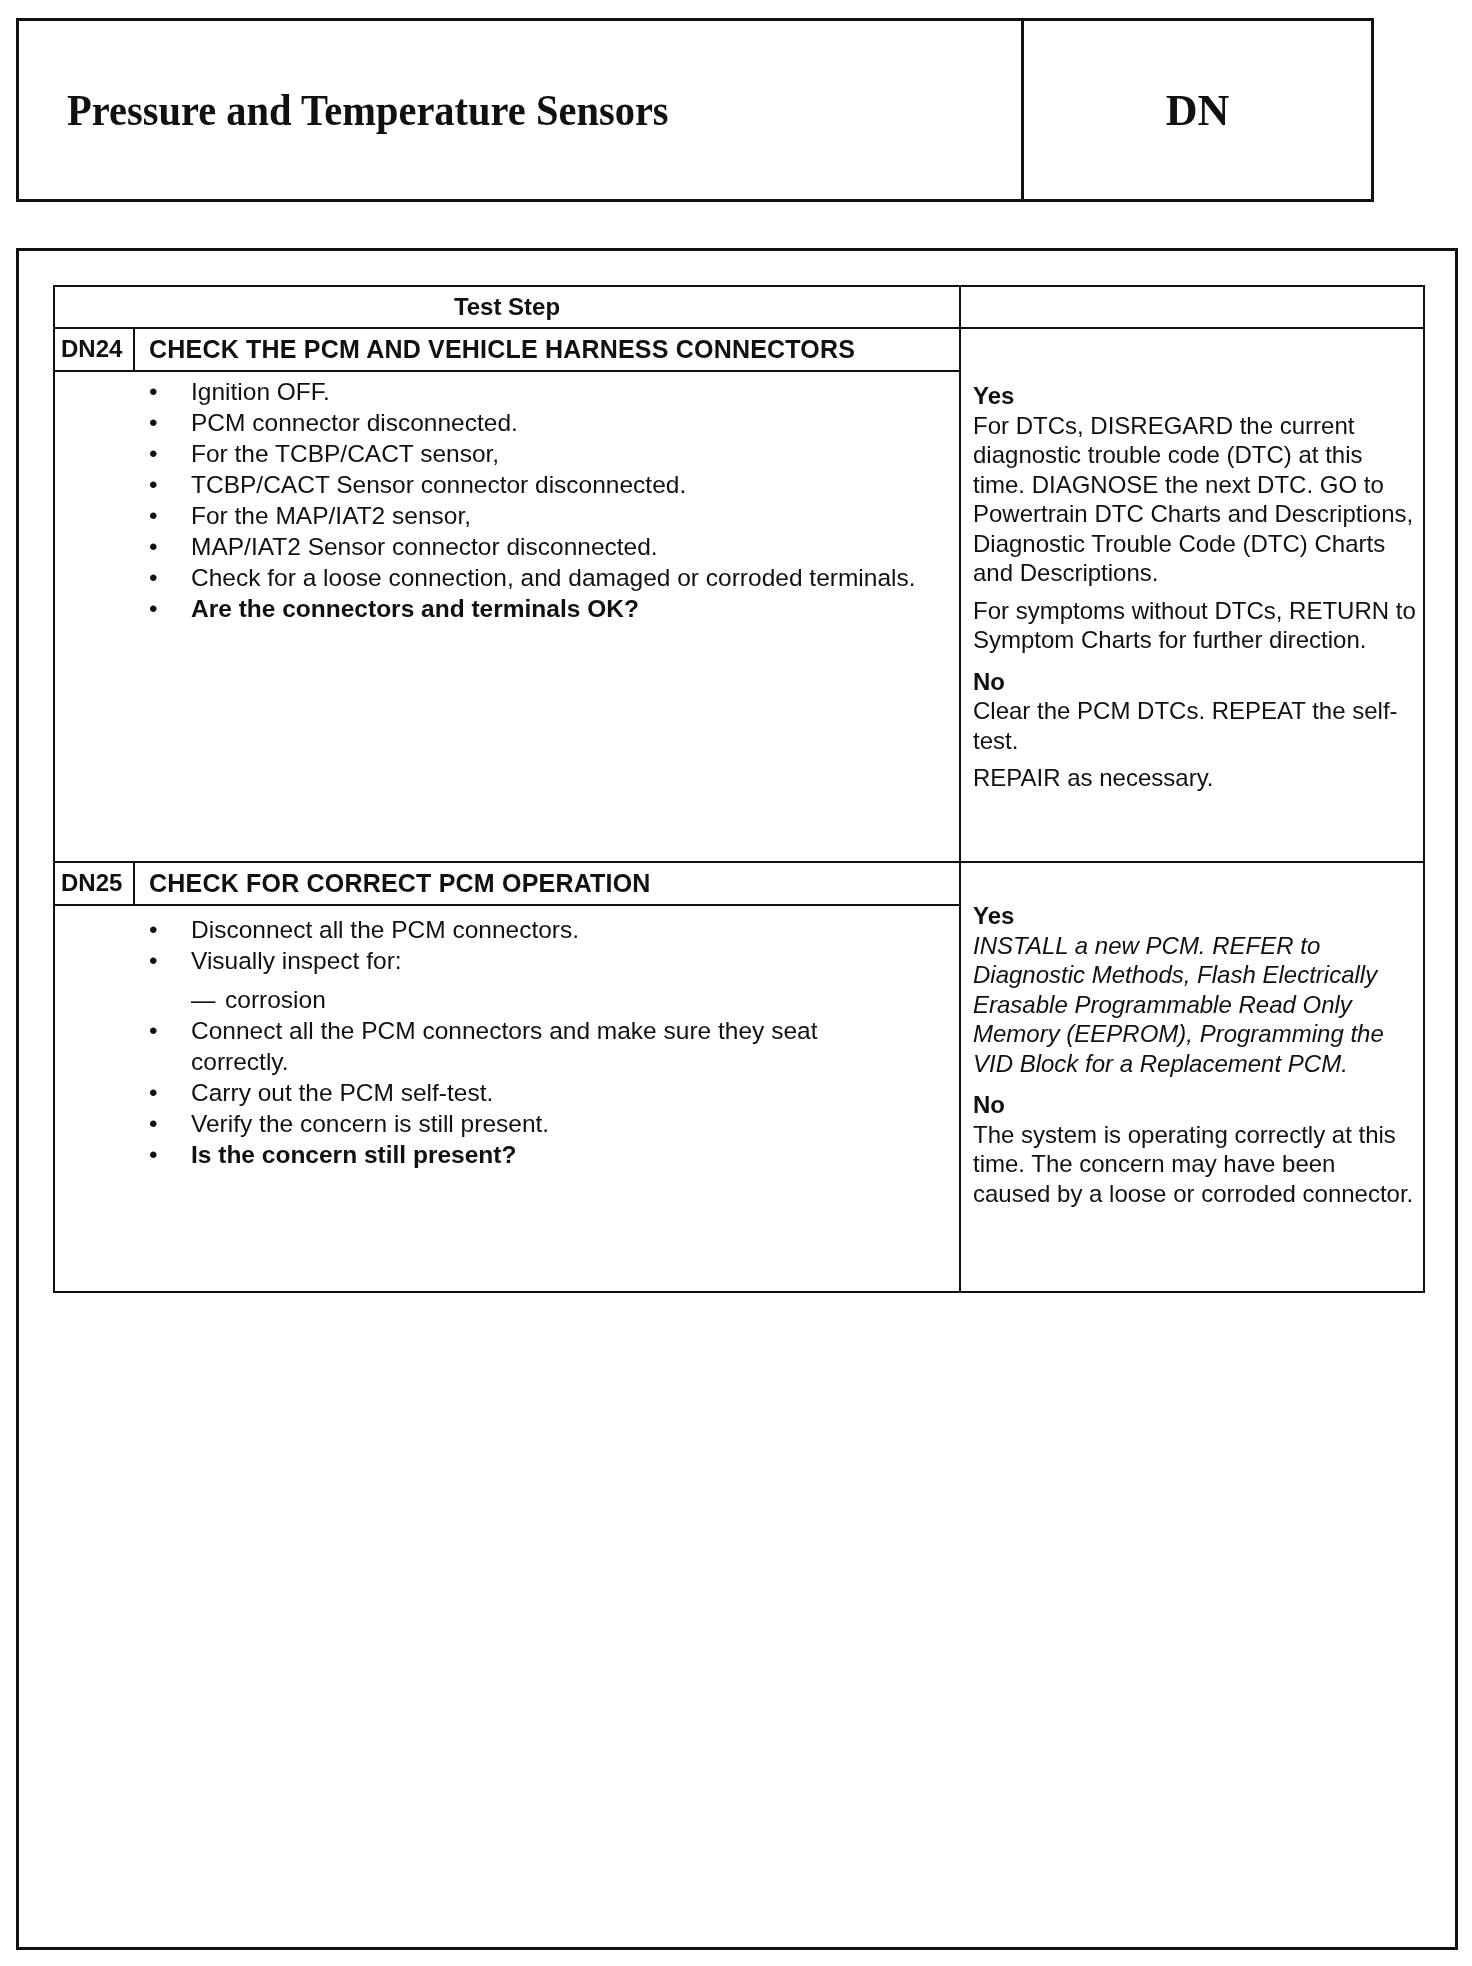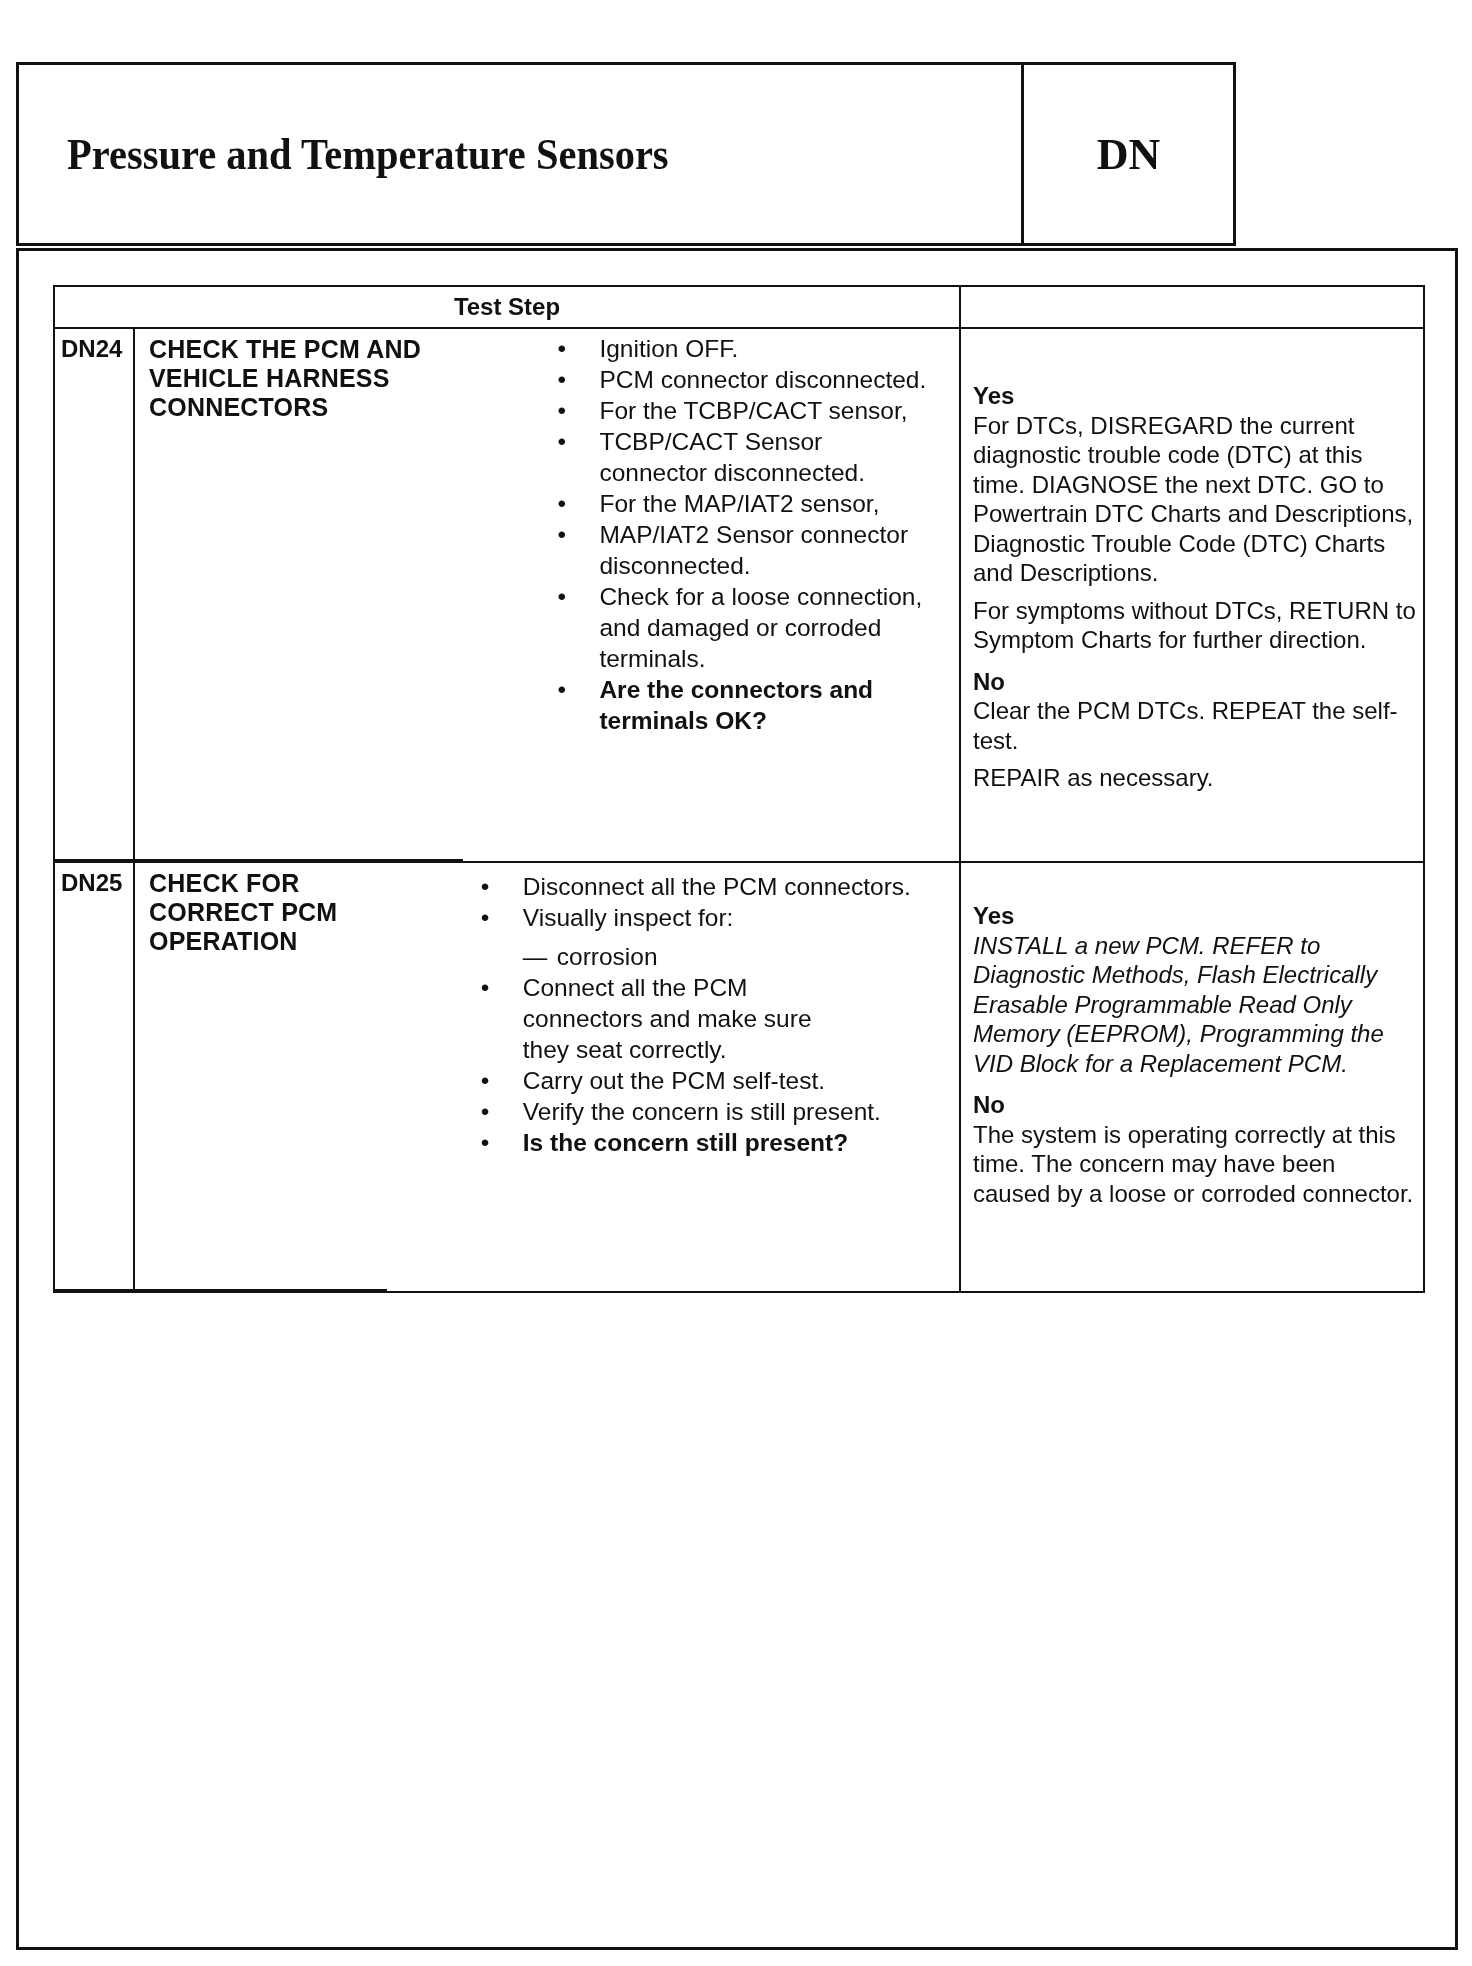--- a/index.html
+++ b/index.html
@@ -1,33 +1,33 @@
 <!DOCTYPE html>
 <html><head>
 <meta charset="utf-8">
 <style>
   html, body { margin:0; padding:0; background:#ffffff; }
   body { width:1472px; height:1966px; position:relative; overflow:hidden; color:#111; font-family:"Liberation Sans", sans-serif; }
 
-  .header-box { position:absolute; left:16px; top:18px; width:1220px; height:184px; border:3px solid #111; box-sizing:border-box; display:flex;margin-top:44px; }
+  .header-box { position:absolute; left:16px; top:18px; width:1358px; height:184px; border:3px solid #111; box-sizing:border-box; display:flex; }
   .header-title-cell { flex:0 0 1005px; border-right:3px solid #111; display:flex; align-items:center; padding-left:48px; box-sizing:border-box; }
   .header-title { font-family:"Liberation Serif", serif; font-weight:bold; font-size:44px; color:#111; transform:scaleX(0.92); transform-origin:left center; white-space:nowrap; }
   .header-code-cell { flex:1; display:flex; align-items:center; justify-content:center; }
   .header-code { font-family:"Liberation Serif", serif; font-weight:bold; font-size:44px; color:#111; }
 
   .content-box { position:absolute; left:16px; top:248px; width:1442px; height:1702px; border:3px solid #111; box-sizing:border-box; }
 
   .table { position:absolute; left:34px; top:34px; width:1372px; border:2px solid #111; box-sizing:border-box; }
   .row-head { display:flex; border-bottom:2px solid #111; height:40px; }
   .col-step-head { flex:0 0 904px; border-right:2px solid #111; display:flex; align-items:center; justify-content:center; font-weight:bold; font-size:24px; }
   .col-result-head { flex:1; display:flex; align-items:center; justify-content:center; font-weight:bold; font-size:24px; }
 
   .step { display:flex; border-bottom:2px solid #111; }
   .step:last-child { border-bottom:none; }
-  .step-left { flex:0 0 904px; border-right:2px solid #111; display:flex; flex-direction:row; }
+  .step-left { flex:0 0 904px; border-right:2px solid #111; display:flex; flex-direction:column; }
   .step-title-row { display:flex; border-bottom:2px solid #111; }
   .step-id { flex:0 0 80px; border-right:2px solid #111; font-weight:bold; font-size:24px; padding:6px 0 0 6px; box-sizing:border-box; }
   .step-title { flex:1; font-weight:bold; font-size:25px; padding:6px 10px 6px 14px; line-height:29px; letter-spacing:0.2px; }
   .step-body { padding:4px 0 0 94px; font-size:24.5px; line-height:31px; }
   .bullet { display:flex; }
   .bullet .dot { flex:0 0 42px; }
   .bullet .txt { flex:1; padding-right:30px; }
   .bullet.bold .txt { font-weight:bold; }
   .sub-item { padding-left:42px; }
   .sub-item .dash { display:inline-block; width:34px; }

